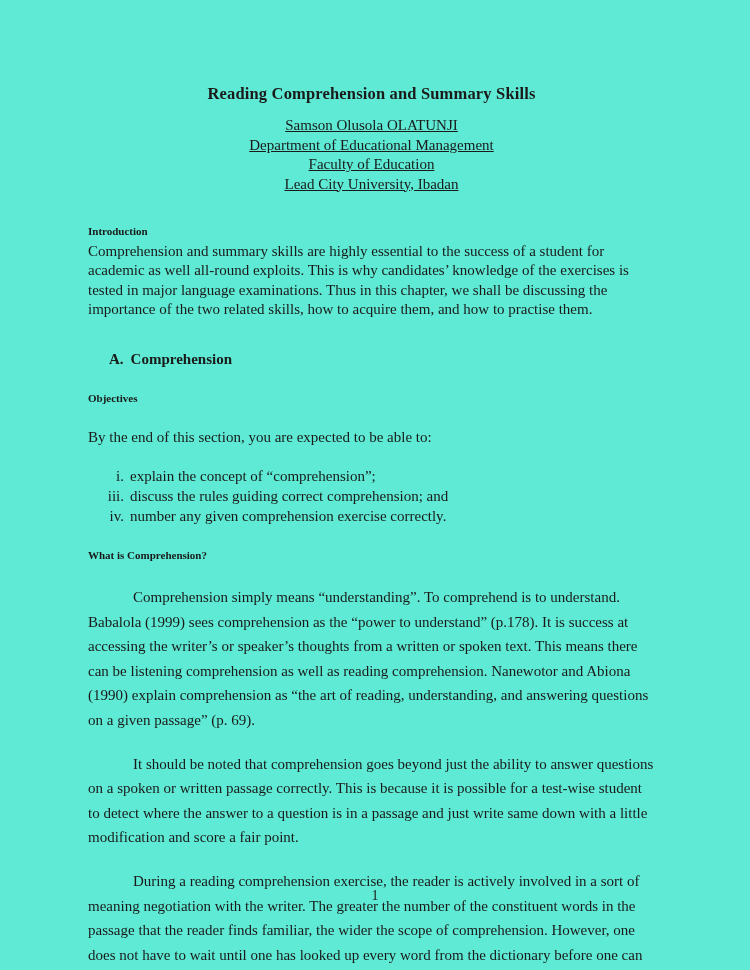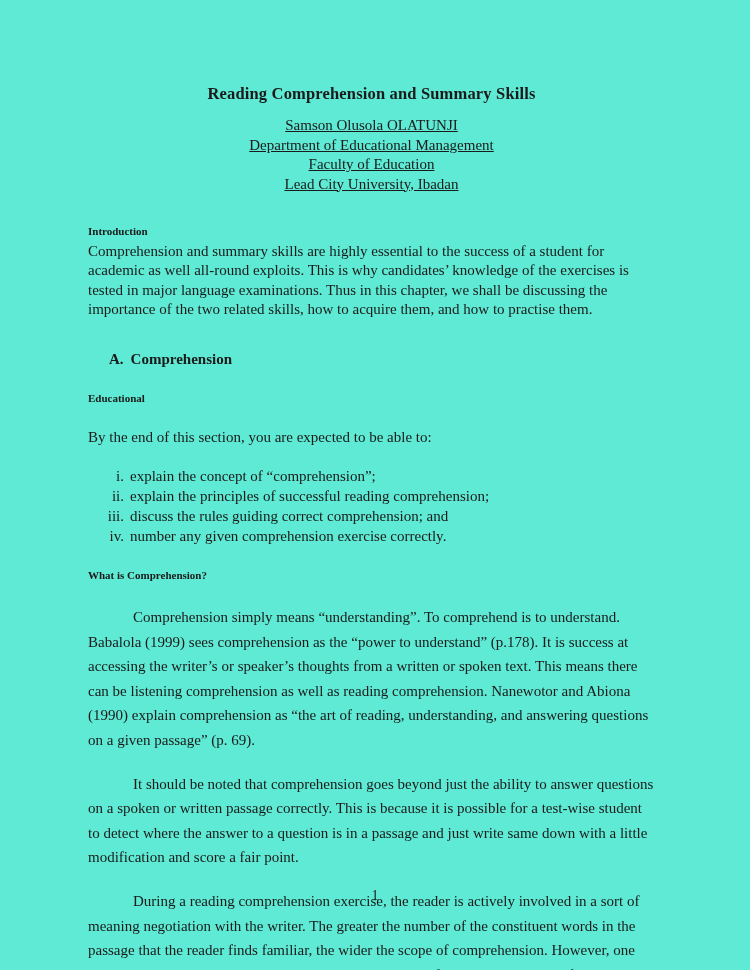--- a/index.html
+++ b/index.html
@@ -141,34 +141,31 @@
 
     <div class="spacer-19"></div>
     <div class="spacer-10"></div>
 
     <div class="lettered-head">
       <span class="letter">A.</span><span>Comprehension</span>
     </div>
 
     <div class="spacer-19"></div>
 
-    <h2 class="section-head">Educational</h2>
+    <h2 class="section-head">Objectives</h2>
 
     <div class="spacer-19"></div>
 
     <p class="para">By the end of this section, you are expected to be able to:</p>
 
     <div class="spacer-19"></div>
 
     <ol class="roman-list">
       <li>
         <span class="numeral">i.</span><span>explain the concept of “comprehension”;</span>
-      </li>
-      <li>
-        <span class="numeral">ii.</span><span>explain the principles of successful reading comprehension;</span>
       </li>
       <li>
         <span class="numeral">iii.</span><span>discuss the rules guiding correct comprehension; and</span>
       </li>
       <li>
         <span class="numeral">iv.</span><span>number any given comprehension exercise correctly.</span>
       </li>
     </ol>
 
     <div class="spacer-19"></div>

